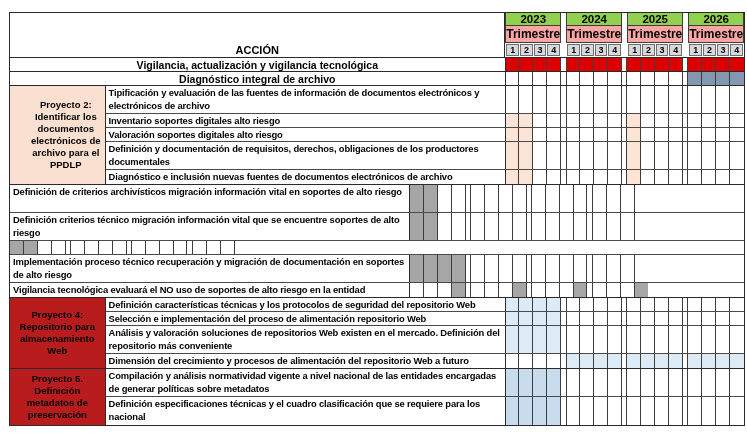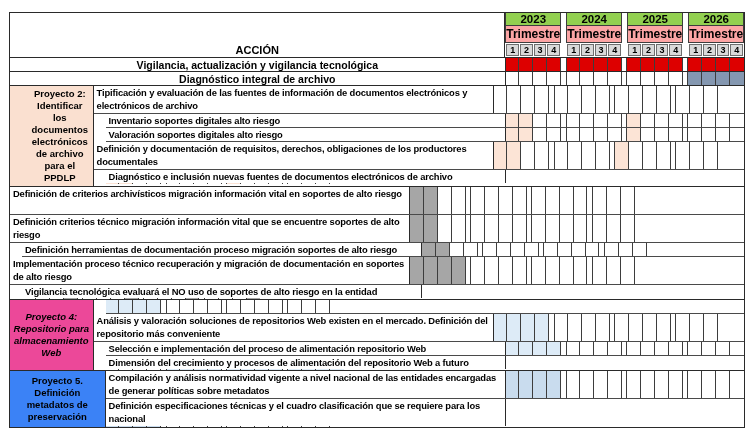--- a/index.html
+++ b/index.html
@@ -27,22 +27,22 @@
   
   .trow{display:flex;height:14px;border-bottom:1px solid var(--line);}
   .toplabel{width:497px;border-right:1px solid var(--line);display:flex;align-items:center;justify-content:center;font-size:10.5px;}
 
   
   .pgroup{display:flex;border-bottom:1px solid var(--line);}
   .pgroup:last-child{border-bottom:none;}
   .plabel{width:97px;border-right:1px solid var(--line);display:flex;align-items:center;justify-content:center;text-align:center;font-size:9.5px;line-height:12px;padding:2px 3px;}
   .prows{flex:1;display:flex;flex-direction:column;}
   .arow{display:flex;border-bottom:1px solid #4a4a4a;}
-  .arow:last-child{border-bottom:none;flex-direction:column;}
-  .arow.l1{height:14px;margin-left:12px;}
+  .arow:last-child{border-bottom:none;}
+  .arow.l1{height:14px;}
   .arow.l2{height:28px;}
   .atext{width:400px;border-right:1px solid var(--line);font-size:9.4px;letter-spacing:-0.15px;line-height:13.4px;padding:0 3px;overflow:hidden;}
   .arow.l1 .atext{white-space:nowrap;display:flex;align-items:center;}
 
   
   .cellgrid{flex:1;display:flex;}
   .qcell{width:var(--qw);border-right:1px solid #3d3d3d;background:#fff;}
   .qcell:last-child{border-right:none;}
   .cspacer{width:var(--sp);background:#fff;border-right:1px solid #3d3d3d;}
   .dotted{background-image:radial-gradient(rgba(70,90,140,.30) .5px, transparent .65px);background-size:3px 3px;}
@@ -320,21 +320,20 @@
                 <div class="qcell"></div>
                 <div class="qcell"></div>
                 <div class="cspacer"></div>
                 <div class="qcell"></div>
                 <div class="qcell"></div>
                 <div class="qcell"></div>
                 <div class="qcell"></div>
               </div>
             </div>
             <div class="arow l1">
-              <div class="atext">Definición herramientas de documentación proceso migración soportes de alto riesgo</div>
               <div class="cellgrid">
                 <div class="qcell dotted" style="background: rgb(166, 166, 166);"></div>
                 <div class="qcell dotted" style="background: rgb(166, 166, 166);"></div>
                 <div class="qcell"></div>
                 <div class="qcell"></div>
                 <div class="cspacer"></div>
                 <div class="qcell"></div>
                 <div class="qcell"></div>
                 <div class="qcell"></div>
                 <div class="qcell"></div>
@@ -394,23 +393,48 @@
                 <div class="cspacer"></div>
                 <div class="qcell"></div>
                 <div class="qcell"></div>
                 <div class="qcell"></div>
                 <div class="qcell dotted" style="background: rgb(166, 166, 166);"></div>
               </div>
             </div>
           </div>
         </div>
         <div class="pgroup">
-          <div class="plabel dotted" style="background: #ec4899; font-style: italic;">Proyecto 4: Repositorio para almacenamiento Web</div>
+          <div class="plabel dotted" style="background: #b91c1c;">Proyecto 4: Repositorio para almacenamiento Web</div>
           <div class="prows">
             <div class="arow l1">
+              <div class="atext">Definición características técnicas y los protocolos de seguridad del repositorio Web</div>
+              <div class="cellgrid">
+                <div class="qcell dotted" style="background: rgb(221, 235, 247);"></div>
+                <div class="qcell dotted" style="background: rgb(221, 235, 247);"></div>
+                <div class="qcell dotted" style="background: rgb(221, 235, 247);"></div>
+                <div class="qcell dotted" style="background: rgb(221, 235, 247);"></div>
+                <div class="cspacer"></div>
+                <div class="qcell"></div>
+                <div class="qcell"></div>
+                <div class="qcell"></div>
+                <div class="qcell"></div>
+                <div class="cspacer"></div>
+                <div class="qcell"></div>
+                <div class="qcell"></div>
+                <div class="qcell"></div>
+                <div class="qcell"></div>
+                <div class="cspacer"></div>
+                <div class="qcell"></div>
+                <div class="qcell"></div>
+                <div class="qcell"></div>
+                <div class="qcell"></div>
+              </div>
+            </div>
+            <div class="arow l1">
+              <div class="atext">Selección e implementación del proceso de alimentación repositorio Web</div>
               <div class="cellgrid">
                 <div class="qcell dotted" style="background: rgb(221, 235, 247);"></div>
                 <div class="qcell dotted" style="background: rgb(221, 235, 247);"></div>
                 <div class="qcell dotted" style="background: rgb(221, 235, 247);"></div>
                 <div class="qcell dotted" style="background: rgb(221, 235, 247);"></div>
                 <div class="cspacer"></div>
                 <div class="qcell"></div>
                 <div class="qcell"></div>
                 <div class="qcell"></div>
                 <div class="qcell"></div>
@@ -444,44 +468,20 @@
                 <div class="qcell"></div>
                 <div class="qcell"></div>
                 <div class="cspacer"></div>
                 <div class="qcell"></div>
                 <div class="qcell"></div>
                 <div class="qcell"></div>
                 <div class="qcell"></div>
               </div>
             </div>
             <div class="arow l1">
-              <div class="atext">Selección e implementación del proceso de alimentación repositorio Web</div>
-              <div class="cellgrid">
-                <div class="qcell dotted" style="background: rgb(221, 235, 247);"></div>
-                <div class="qcell dotted" style="background: rgb(221, 235, 247);"></div>
-                <div class="qcell dotted" style="background: rgb(221, 235, 247);"></div>
-                <div class="qcell dotted" style="background: rgb(221, 235, 247);"></div>
-                <div class="cspacer"></div>
-                <div class="qcell"></div>
-                <div class="qcell"></div>
-                <div class="qcell"></div>
-                <div class="qcell"></div>
-                <div class="cspacer"></div>
-                <div class="qcell"></div>
-                <div class="qcell"></div>
-                <div class="qcell"></div>
-                <div class="qcell"></div>
-                <div class="cspacer"></div>
-                <div class="qcell"></div>
-                <div class="qcell"></div>
-                <div class="qcell"></div>
-                <div class="qcell"></div>
-              </div>
-            </div>
-            <div class="arow l1">
               <div class="atext">Dimensión del crecimiento y procesos de alimentación del repositorio Web a futuro</div>
               <div class="cellgrid">
                 <div class="qcell"></div>
                 <div class="qcell"></div>
                 <div class="qcell"></div>
                 <div class="qcell"></div>
                 <div class="cspacer"></div>
                 <div class="qcell dotted" style="background: rgb(221, 235, 247);"></div>
                 <div class="qcell dotted" style="background: rgb(221, 235, 247);"></div>
                 <div class="qcell dotted" style="background: rgb(221, 235, 247);"></div>
@@ -494,21 +494,21 @@
                 <div class="cspacer"></div>
                 <div class="qcell dotted" style="background: rgb(221, 235, 247);"></div>
                 <div class="qcell dotted" style="background: rgb(221, 235, 247);"></div>
                 <div class="qcell dotted" style="background: rgb(221, 235, 247);"></div>
                 <div class="qcell dotted" style="background: rgb(221, 235, 247);"></div>
               </div>
             </div>
           </div>
         </div>
         <div class="pgroup">
-          <div class="plabel dotted" style="background: #3b82f6;">Proyecto 5. Definición metadatos de preservación</div>
+          <div class="plabel dotted" style="background: #b91c1c;">Proyecto 5. Definición metadatos de preservación</div>
           <div class="prows">
             <div class="arow l2">
               <div class="atext">Compilación y análisis normatividad vigente a nivel nacional de las entidades encargadas de generar políticas sobre metadatos</div>
               <div class="cellgrid">
                 <div class="qcell dotted" style="background: rgb(201, 220, 238);"></div>
                 <div class="qcell dotted" style="background: rgb(201, 220, 238);"></div>
                 <div class="qcell dotted" style="background: rgb(201, 220, 238);"></div>
                 <div class="qcell dotted" style="background: rgb(201, 220, 238);"></div>
                 <div class="cspacer"></div>
                 <div class="qcell"></div>

